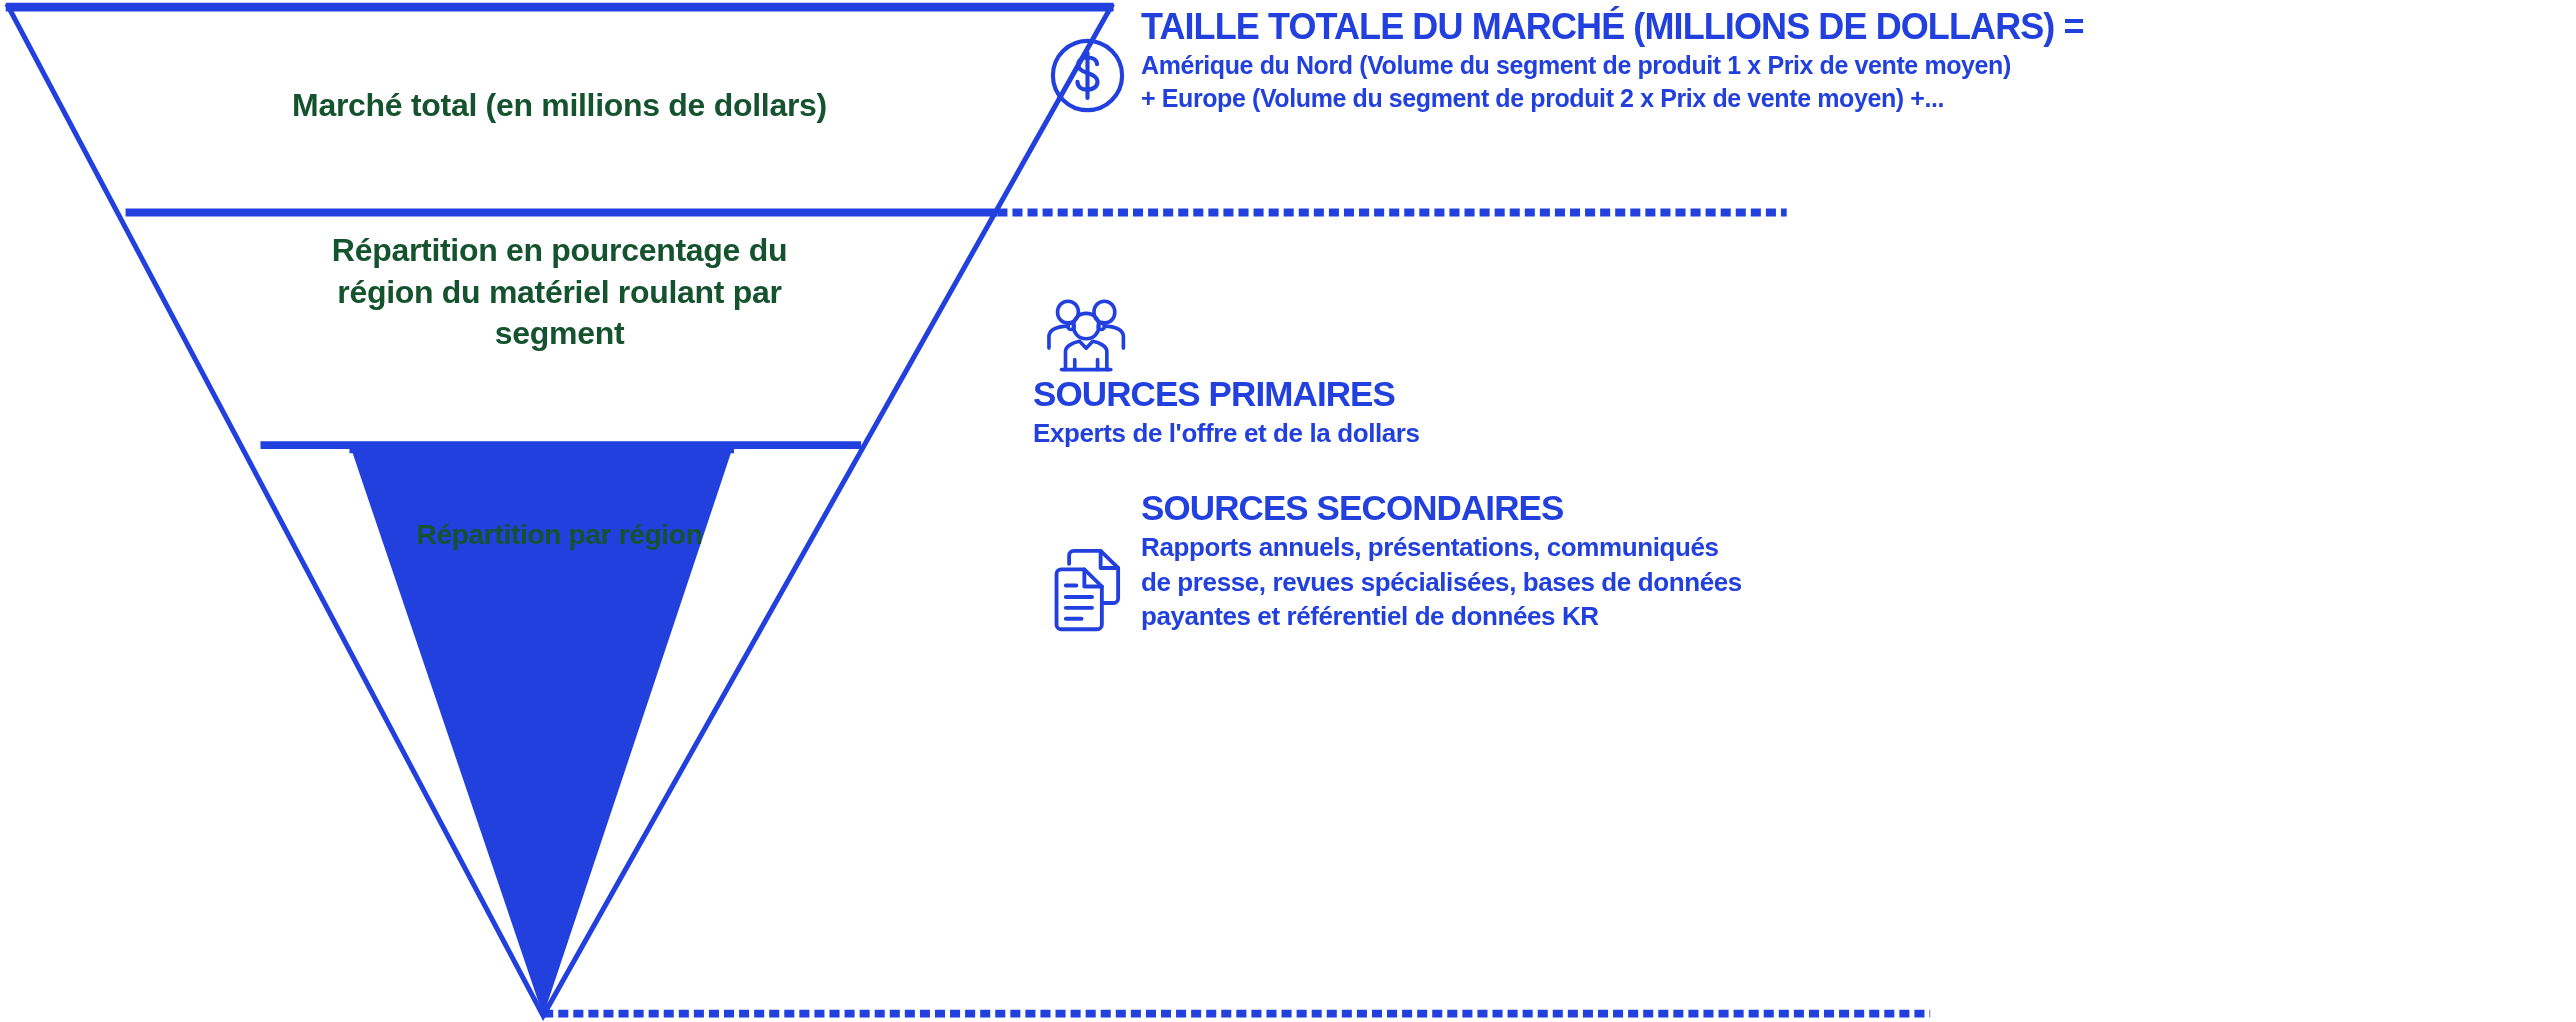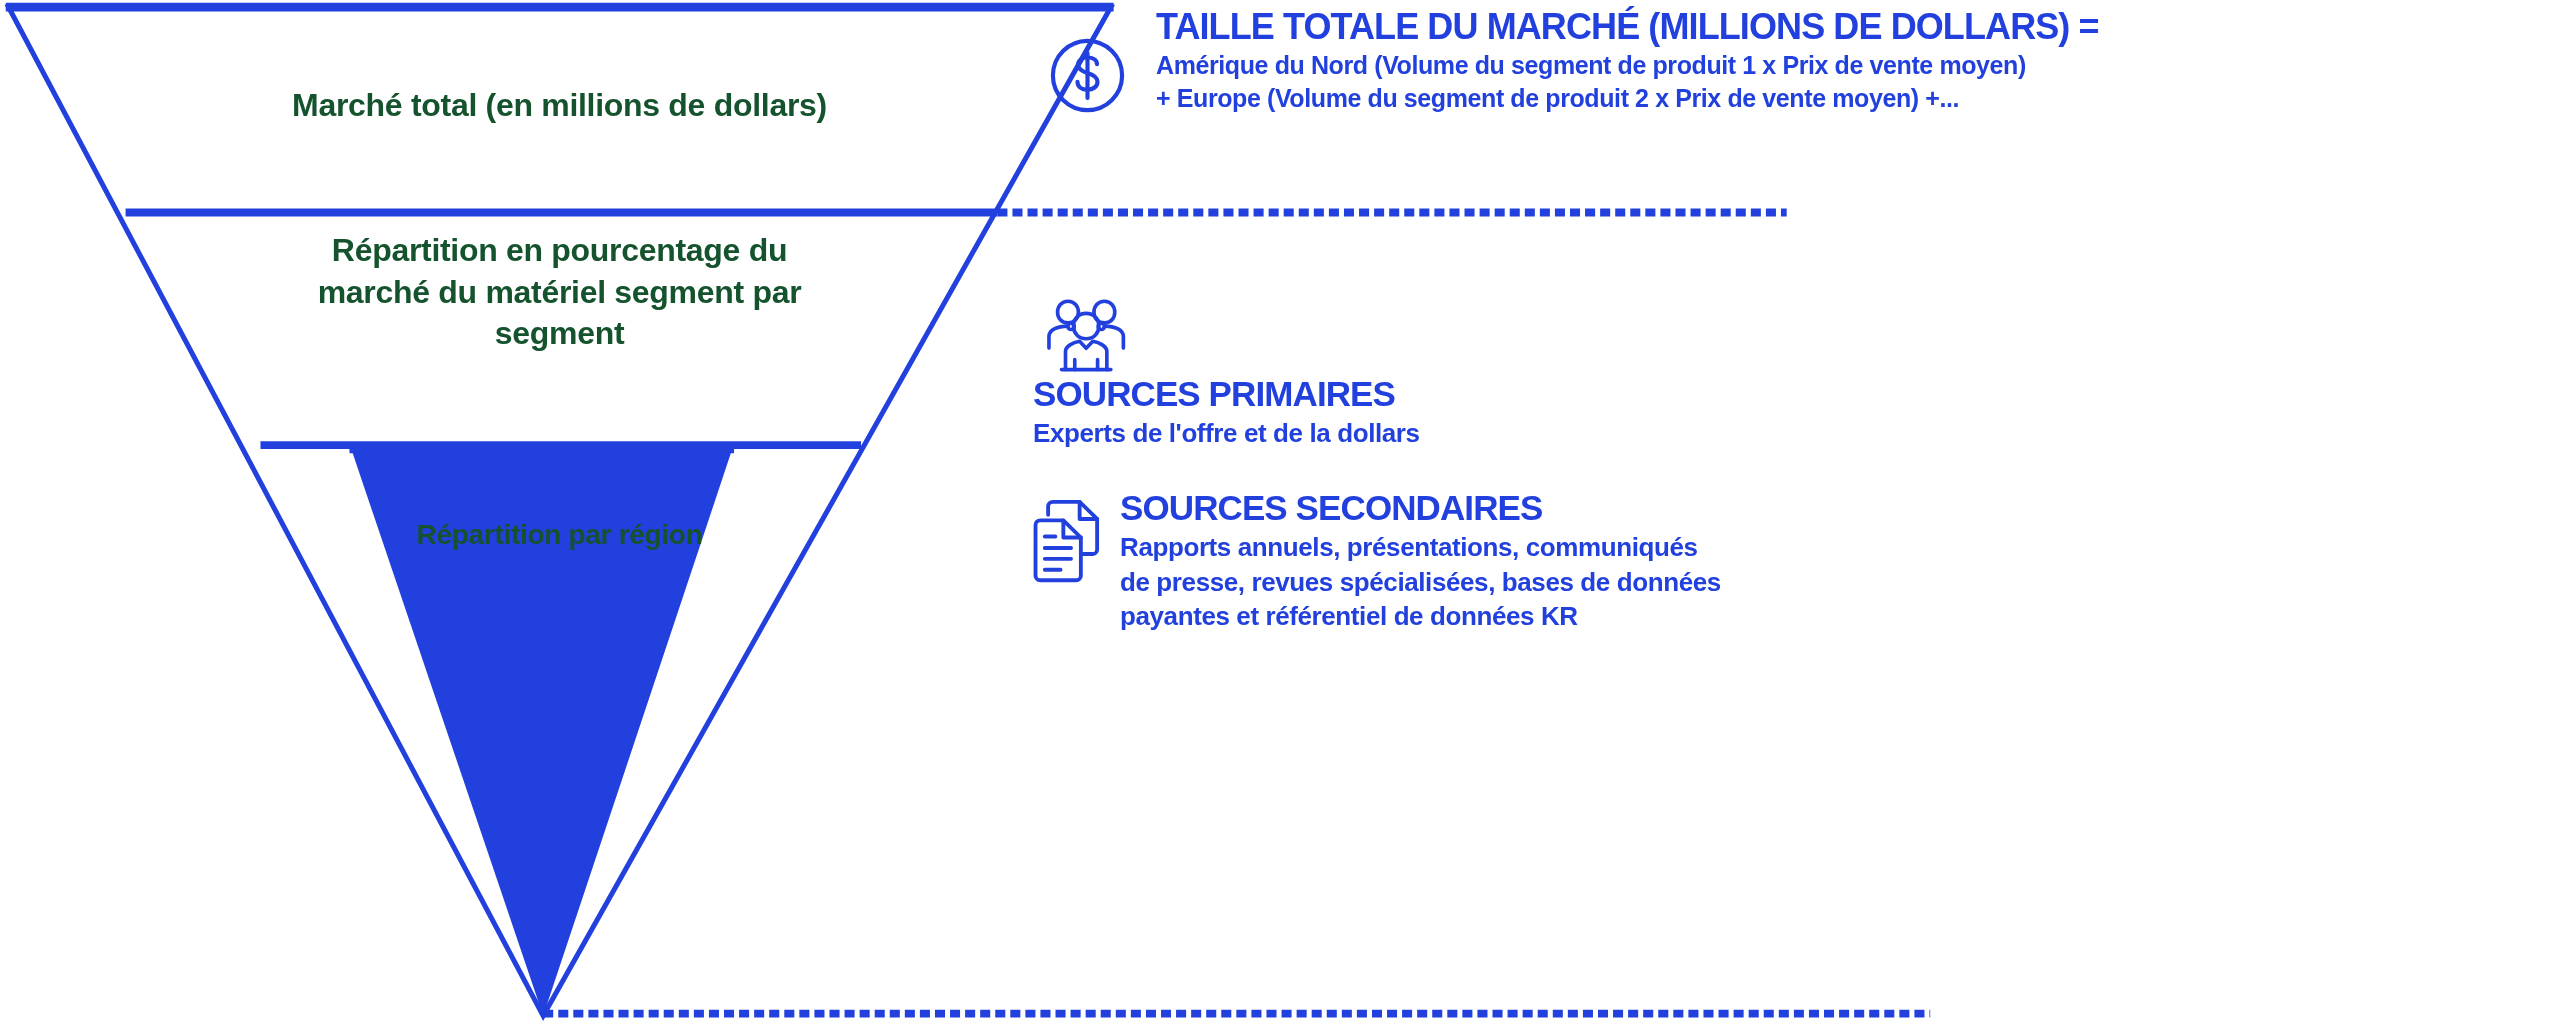--- a/index.html
+++ b/index.html
@@ -93,23 +93,23 @@
   .info-body {
     color: #2240dd;
     font-weight: bold;
     font-size: 26px;
     letter-spacing: -0.4px;
     line-height: 1.33;
     white-space: pre-line;
     margin-top: 2.9px;
   }
 
-  #block-total   { left: 1033px; top: 7.2px;  width: 1536px; gap: 15px; }
+  #block-total   { left: 1033px; top: 7.2px;  width: 1536px; }
   #block-primary { left: 1033px; top: 287px; width: 1148px; flex-direction: column; }
-  #block-secondary { left: 1012px; top: 488px; width: 1220px; }
+  #block-secondary { left: 1033px; top: 488px; width: 1220px; align-items: flex-end; }
 
   #block-total .info-title { font-size: 36px; }
   #block-total .info-body  { font-size: 25px; margin-top: 1.4px; }
   #block-total .info-icon  { padding-top: 27px; }
 
   #block-primary .info-icon { padding-top: 7.2px; }
   #block-secondary .info-icon { padding-top: 8.6px; }
 </style>
 </head>
 <body>
@@ -131,21 +131,21 @@
     <line x1="363" y1="620" x2="1200" y2="620" stroke="#2240dd" stroke-width="11"></line>
 
     <line x1="487" y1="627" x2="1023" y2="627" stroke="#2240dd" stroke-width="9"></line>
 
     <line x1="757" y1="1412" x2="2690" y2="1412" stroke="#2240dd" stroke-width="11" stroke-dasharray="14 7"></line>
   </svg>
 
   <div class="stage-label" id="stage-1-label">Marché total (en millions de dollars)</div>
 
   <div class="stage-label" id="stage-2-label">Répartition en pourcentage du
-marché du matériel segment par
+région du matériel roulant par
 segment</div>
 
   <div class="stage-label" id="stage-3-label">Répartition par région</div>
 
 
   <div class="info-block" id="block-total">
     <div class="info-icon">
       <svg width="83" height="83" viewBox="0 0 48 48">
         <circle cx="24" cy="24" r="20" fill="none" stroke="#2240dd" stroke-width="2.4"></circle>
         <path d="M24 11 L24 37" stroke="#2240dd" stroke-width="2.4" stroke-linecap="round" fill="none"></path>

